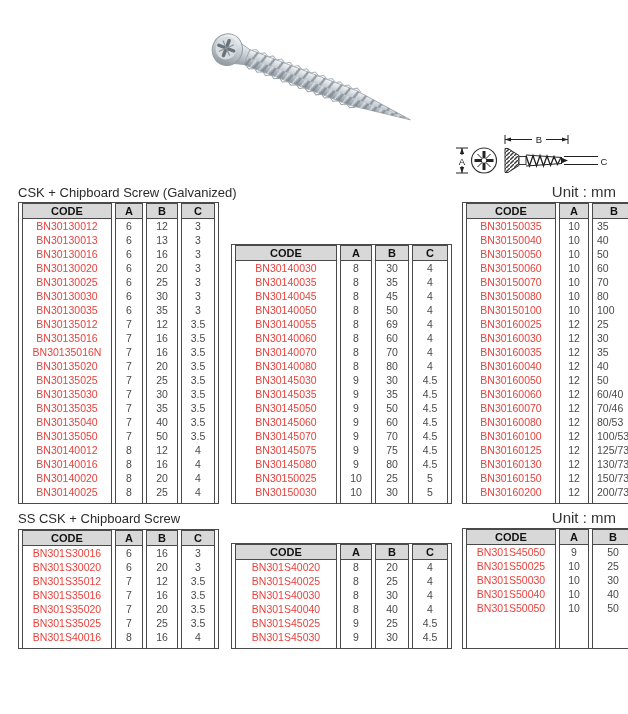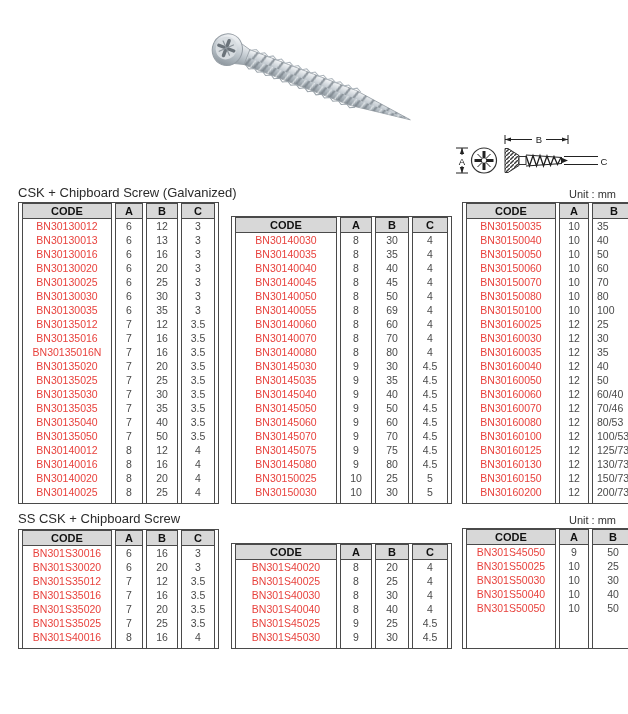--- a/index.html
+++ b/index.html
@@ -15,21 +15,21 @@
     width:628px;height:714px;position:relative;overflow:hidden;
     font-family:"Liberation Sans", sans-serif;
   }
   .photo{position:absolute;left:190px;top:10px;}
   .diagram{position:absolute;left:450px;top:128px;}
   .section{position:absolute;left:18px;width:600px;}
   .sec0{top:185px;}
   .sec1{top:511px;}
   .section-head{display:flex;justify-content:space-between;align-items:flex-end;height:15px;margin-bottom:2px;}
   .section-title{font-size:13px;color:var(--heading);}
-  .unit-label{font-size:11px;color:#333;padding-right:2px;}
+  .unit-label{font-size:15px;color:#333;padding-right:2px;}
   .tables-row{display:flex;align-items:flex-end;}
   .dtable{flex:none;}
   .tables-row .dtable:nth-child(2){margin-left:12px;}
   .tables-row .dtable:nth-child(3){margin-left:10px;}
   .dtable table{border-collapse:separate;border-spacing:3px 0;border:1px solid var(--border);background:#fff;}
   .dtable th{
     background:var(--header-bg);border:1px solid var(--border);
     font-size:11px;font-weight:bold;color:#111;height:14px;padding:0 2px;text-align:center;
   }
   .dtable td{
@@ -296,26 +296,20 @@
               <td class="c2">30</td>
               <td class="c3">4</td>
             </tr>
             <tr>
               <td class="c0 code">BN30140035</td>
               <td class="c1">8</td>
               <td class="c2">35</td>
               <td class="c3">4</td>
             </tr>
             <tr>
-              <td class="c0 code">BN30140040</td>
-              <td class="c1">8</td>
-              <td class="c2">40</td>
-              <td class="c3">4</td>
-            </tr>
-            <tr>
               <td class="c0 code">BN30140045</td>
               <td class="c1">8</td>
               <td class="c2">45</td>
               <td class="c3">4</td>
             </tr>
             <tr>
               <td class="c0 code">BN30140050</td>
               <td class="c1">8</td>
               <td class="c2">50</td>
               <td class="c3">4</td>
@@ -347,26 +341,20 @@
             <tr>
               <td class="c0 code">BN30145030</td>
               <td class="c1">9</td>
               <td class="c2">30</td>
               <td class="c3">4.5</td>
             </tr>
             <tr>
               <td class="c0 code">BN30145035</td>
               <td class="c1">9</td>
               <td class="c2">35</td>
-              <td class="c3">4.5</td>
-            </tr>
-            <tr>
-              <td class="c0 code">BN30145040</td>
-              <td class="c1">9</td>
-              <td class="c2">40</td>
               <td class="c3">4.5</td>
             </tr>
             <tr>
               <td class="c0 code">BN30145050</td>
               <td class="c1">9</td>
               <td class="c2">50</td>
               <td class="c3">4.5</td>
             </tr>
             <tr>
               <td class="c0 code">BN30145060</td>

